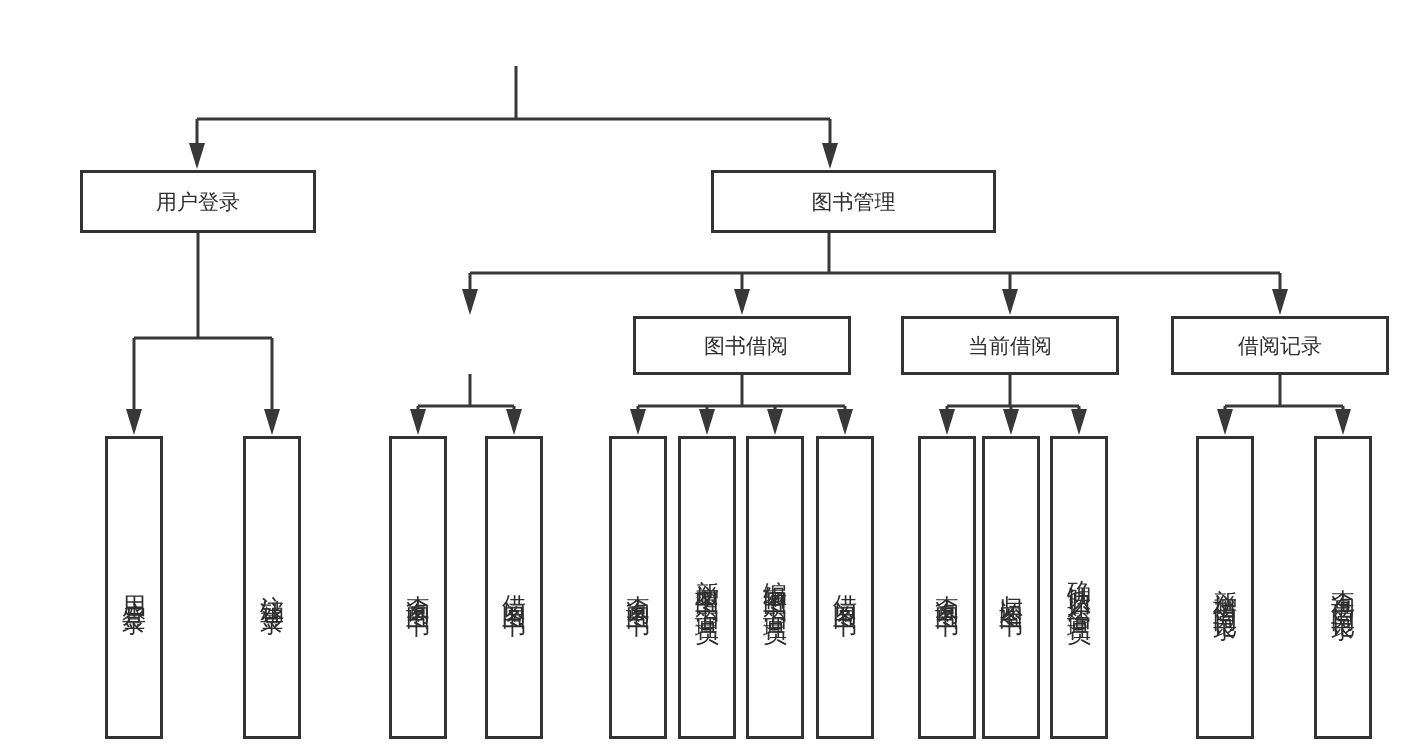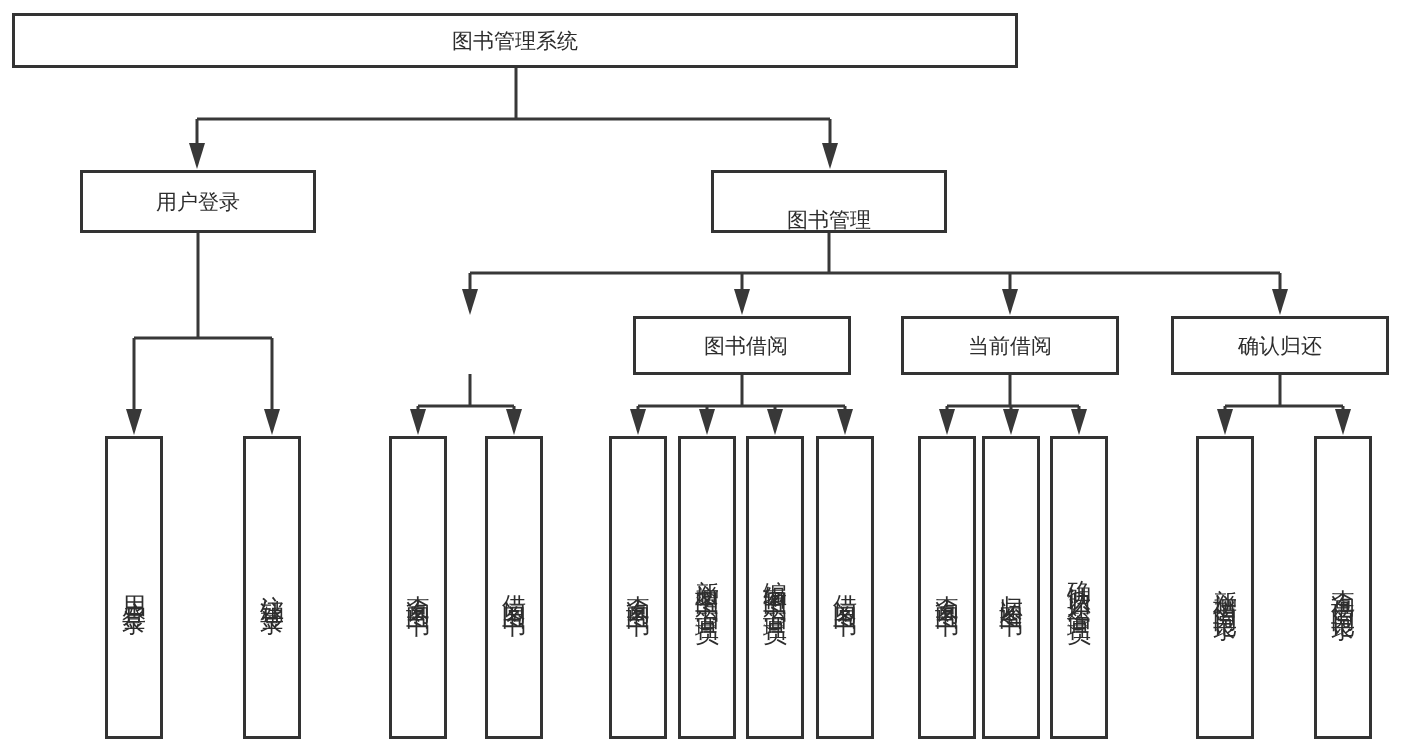--- a/index.html
+++ b/index.html
@@ -52,21 +52,21 @@
     position: absolute;
     right: 5px;
     bottom: 4px;
     font-size: 21px;
     color: var(--watermark, #b8b1b1);
     white-space: nowrap;
   }
   
   .root { left: 12px;  top: 13px;  width: 1006px; height: 55px; }
   .l2a  { left: 80px;  top: 170px; width: 236px;  height: 63px; }
-  .l2b  { left: 711px; top: 170px; width: 236px;  height: 63px; align-items: flex-end; }
+  .l2b  { left: 711px; top: 170px; width: 285px;  height: 63px; }
   .l3   { top: 316px;  width: 218px; height: 59px; }
   .l3.c0 { left: 361px; }  .l3.c1 { left: 633px; padding-left: 8px; }
   .l3.c2 { left: 901px; }  .l3.c3 { left: 1171px; }
   .leaf { top: 436px; width: 58px; height: 303px; }
 </style>
 </head>
 <body>
 
 <div class="canvas">
 
@@ -103,39 +103,36 @@
       <polygon points="767,409 783,409 775,435"></polygon>
       <polygon points="837,409 853,409 845,435"></polygon>
       <polygon points="939,409 955,409 947,435"></polygon>
       <polygon points="1003,409 1019,409 1011,435"></polygon>
       <polygon points="1071,409 1087,409 1079,435"></polygon>
       <polygon points="1217,409 1233,409 1225,435"></polygon>
       <polygon points="1335,409 1351,409 1343,435"></polygon>
     </g>
   </svg>
 
-  <div class="node h root">
-    <span>图书管理系统</span>
-  </div>
 
   <div class="node h l2a">
     <span>用户登录</span>
   </div>
   <div class="node h l2b">
     <span>图书管理</span>
   </div>
 
   <div class="node h l3 c1">
     <span>图书借阅</span>
   </div>
   <div class="node h l3 c2">
     <span>当前借阅</span>
   </div>
   <div class="node h l3 c3">
-    <span>确认归还</span>
+    <span>借阅记录</span>
   </div>
 
   <div class="node v leaf" style="left:105px">
     <span>用户登录</span>
   </div>
   <div class="node v leaf" style="left:243px">
     <span>注销登录</span>
   </div>
 
   <div class="node v leaf" style="left:389px">

